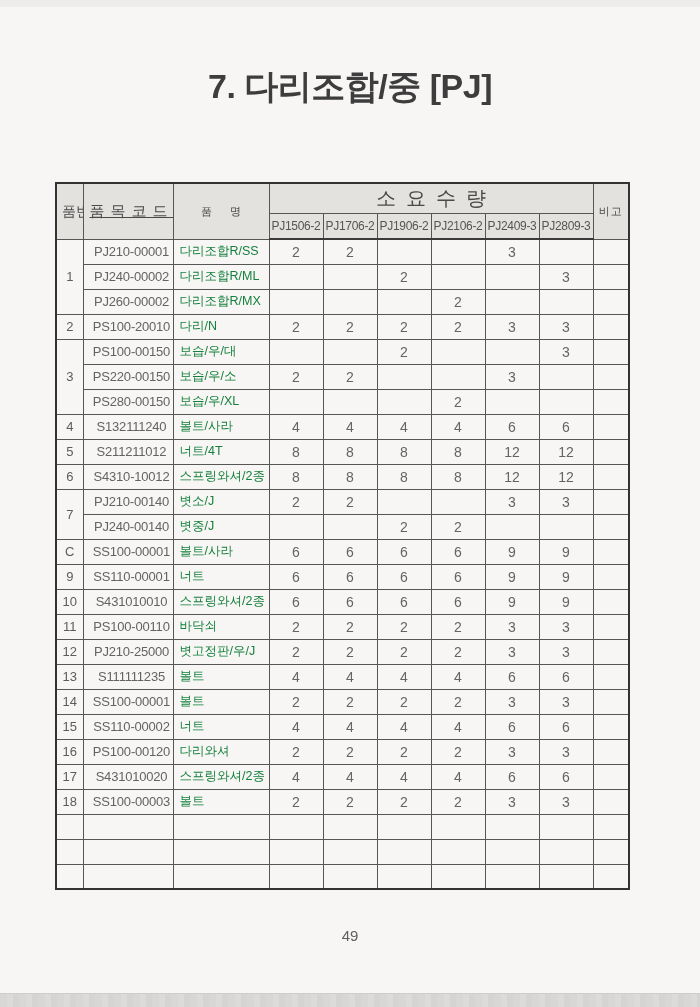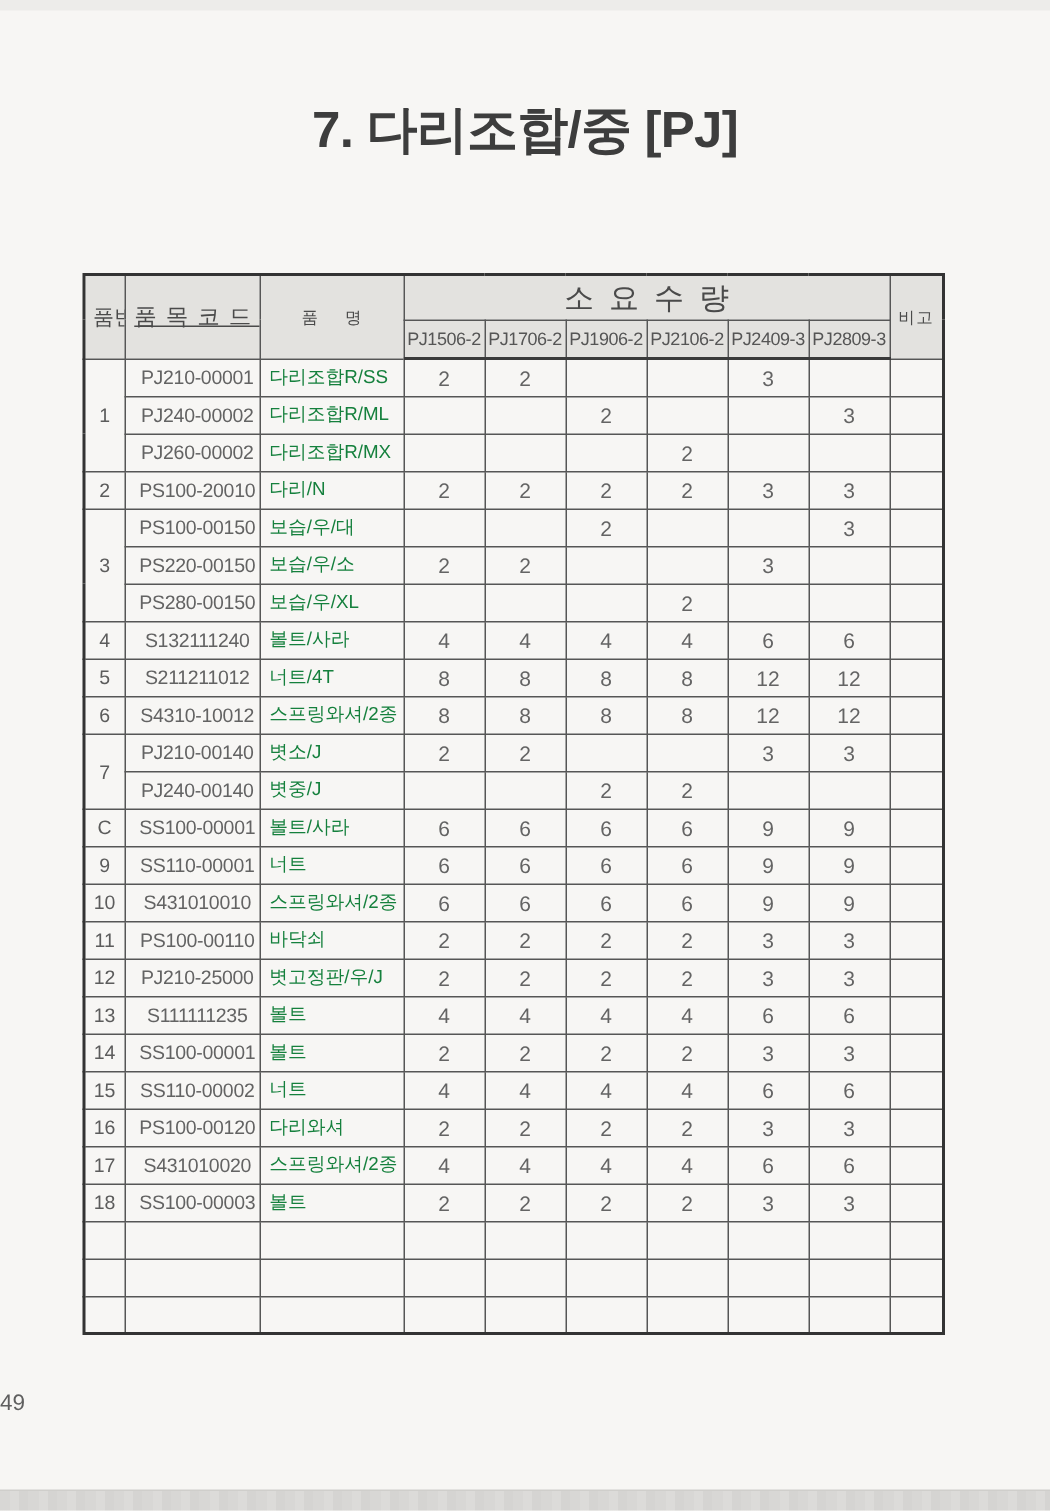--- a/index.html
+++ b/index.html
@@ -72,21 +72,21 @@
   tbody td { height: 25px; font-size: 13px; background: transparent; }
   td.c-no   { text-align: center; font-size: 13px; border-right: 2px solid #4a4a4a; color: #5c5c5c; }
   td.c-code { text-align: center; padding-left: 7px; letter-spacing: -0.2px; color: #636363; }
   td.c-name { text-align: left; padding-left: 6px; font-size: 12.5px; color: #15803d; }
   td.c-qty  { text-align: center; font-size: 14px; color: #646464; }
   td.c-rem  { border-left: 2px solid #3a3a3a; }
   tbody tr:last-child td { border-bottom: 2px solid #333; }
 
   .page-number {
     position: absolute; top: 927px; left: 0; width: 100%;
-    text-align: left; font-size: 15px; color: #5f5f5f;
+    text-align: center; font-size: 15px; color: #5f5f5f;
   }
 </style>
 </head>
 <body>
 
 <div class="page">
 
   <div class="edge-strip-top"></div>
 
   <h1 class="doc-title">7. 다리조합/중 [PJ]</h1>

